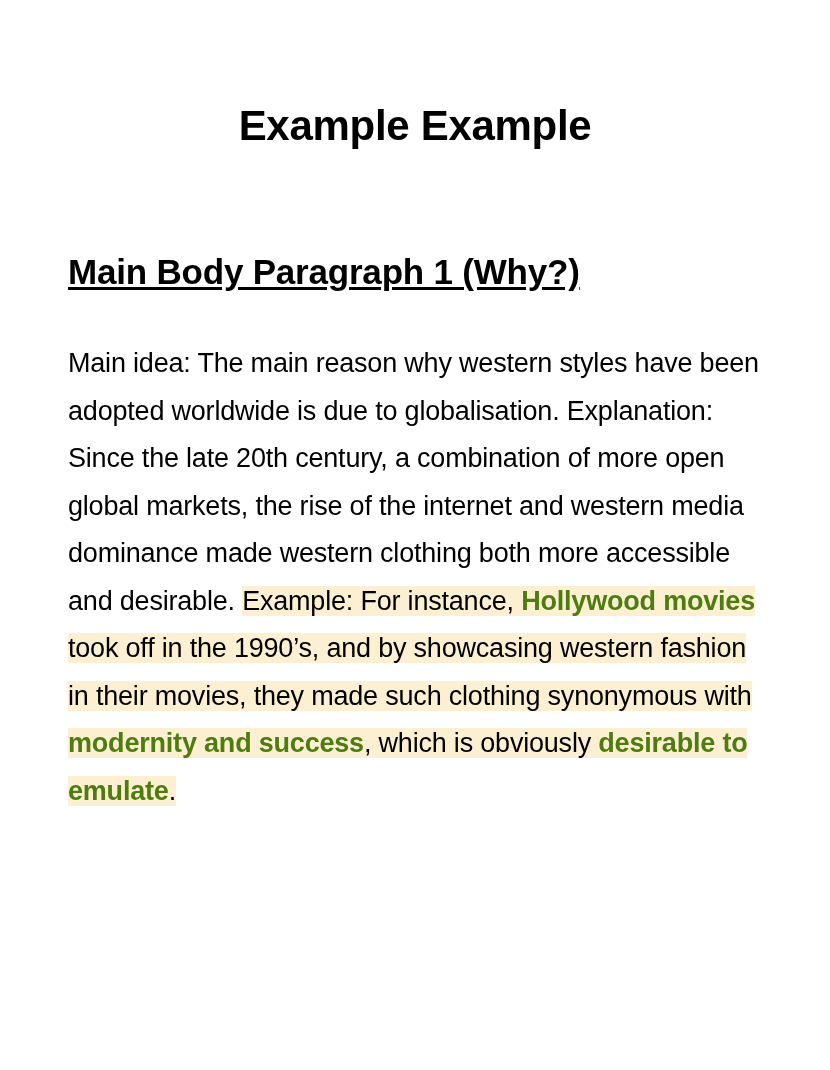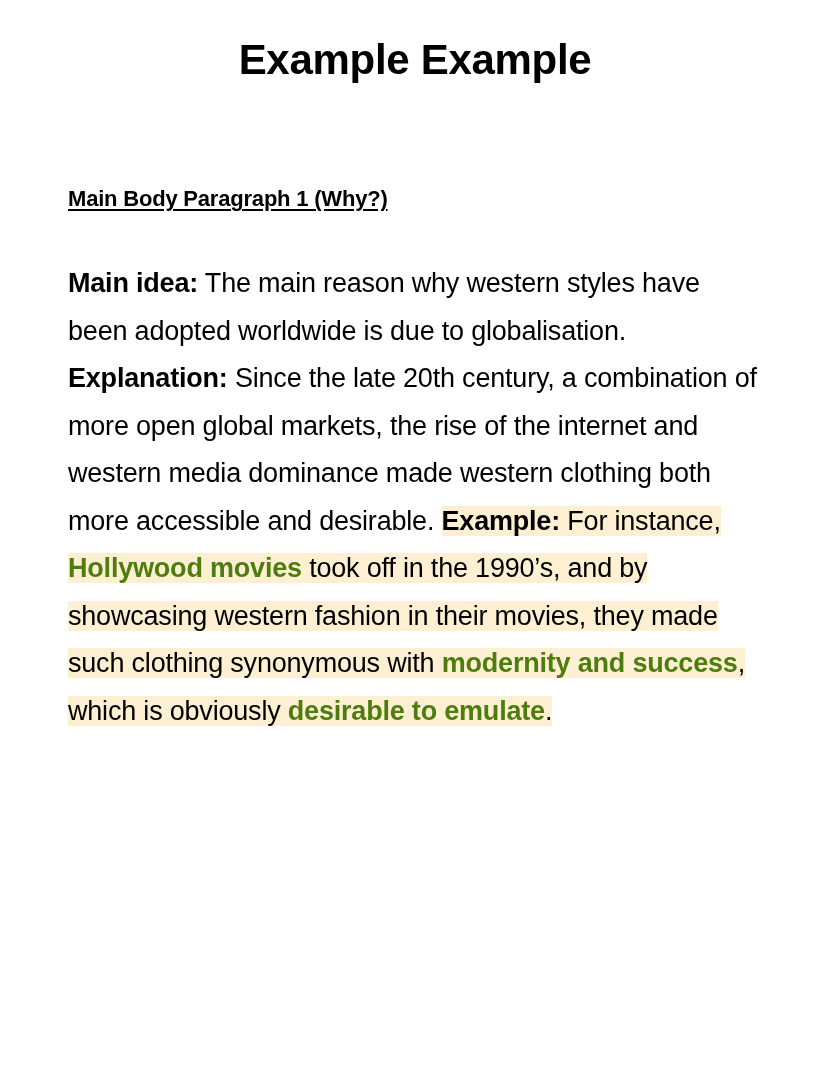--- a/index.html
+++ b/index.html
@@ -12,51 +12,51 @@
     height: 1070px;
     font-family: "Liberation Sans", sans-serif;
     color: #000000;
     overflow: hidden;
   }
   .page {
     position: relative;
     width: 830px;
     height: 1070px;
     box-sizing: border-box;
-    padding: 26px 68px 0 68px;
+    padding: 92px 68px 0 68px;
   }
   .doc-title {
     text-align: center;
     font-size: 42px;
     font-weight: bold;
     letter-spacing: -0.3px;
     margin: 0;
     padding-top: 10px;
     line-height: 1.15;
   }
   .section-heading {
     margin: 0;
     padding-top: 102px;
-    font-size: 22px;
+    font-size: 35px;
     font-weight: bold;
     text-decoration: underline;
     text-underline-offset: 3px;
     letter-spacing: -0.2px;
   }
   .body-para {
     margin: 0;
     padding-top: 48px;
     font-size: 27px;
     line-height: 1.76;
     letter-spacing: -0.2px;
     text-align: left;
     max-width: 700px;
   }
   .lbl {
-    font-weight: bold;
+    font-weight: normal;
     text-align: right;
   }
   .hl {
     background-color: #fdefd2;
     box-decoration-break: clone;
     -webkit-box-decoration-break: clone;
   }
   .green {
     color: #4d7c0f;
     font-weight: bold;

